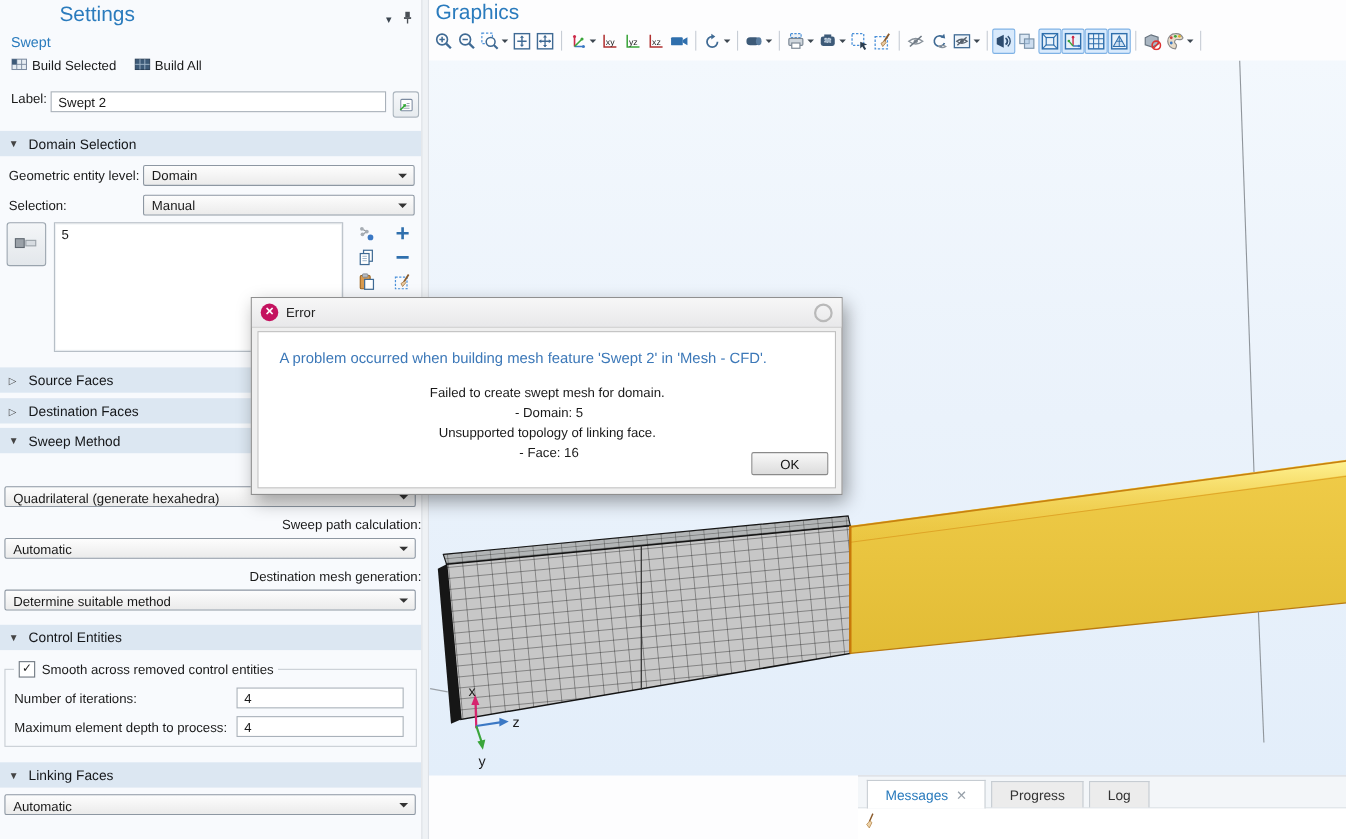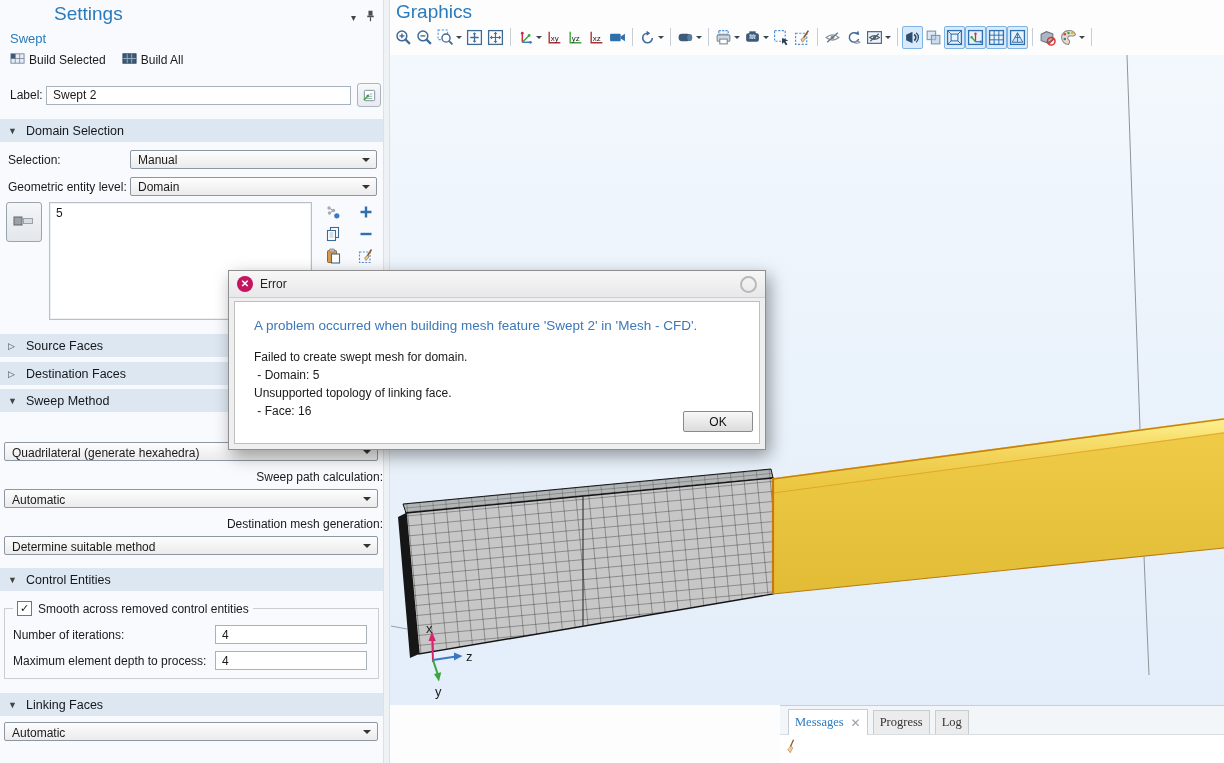--- a/index.html
+++ b/index.html
@@ -7,21 +7,21 @@
        font-family:"Liberation Sans",sans-serif;font-size:12px;color:#1a1a1a;}
   
   .settings{position:absolute;left:0;top:0;width:383px;height:763px;background:#f8fafd;overflow:hidden;}
   .s-head{display:flex;align-items:flex-start;padding:3px 6px 0 10px;margin-left:44px;}
   .s-title{flex:1;font-size:19px;color:#2a7bbd;}
   .s-headicons{display:flex;align-items:center;gap:8px;padding-top:6px;}
   .s-sub{padding:5px 0 0 10px;font-size:13px;color:#2a7bbd;}
   .buildrow{display:flex;gap:16px;padding:5px 0 0 10px;}
   .buildbtn{display:flex;align-items:center;gap:4px;cursor:default;}
   .buildbtn svg{width:15px;height:15px;}
-  .labelrow{display:flex;align-items:center;margin:14px 0 0 10px;}
+  .labelrow{display:flex;margin:14px 0 0 10px;}
   .labelrow .cap{width:36px;}
   .txtinput{height:19px;border:1px solid #a9b1ba;background:#fff;box-sizing:border-box;
             padding:0 6px;font-family:inherit;font-size:12px;display:flex;align-items:center;}
   .label-input{width:305px;margin-right:6px;}
   .sqbtn{width:22px;height:22px;border:1px solid #aab4bd;border-radius:3px;
          background:linear-gradient(#f6f8fa,#e7ebef);display:flex;align-items:center;justify-content:center;}
   .sqbtn svg{width:15px;height:15px;}
   .sec{height:23px;background:#dce7f2;display:flex;align-items:center;padding-left:8px;
        font-size:12.5px;color:#15171a;}
   .sec .arr{width:18px;font-size:9px;color:#444;}
@@ -64,39 +64,39 @@
   .dd{margin-left:2px;border:3.5px solid transparent;border-top-color:#3c4650;margin-top:4px;}
   .tb-sep{width:1px;height:18px;background:#c7cdd5;margin:0 4px;}
   .gview{position:absolute;left:0;top:55px;width:834px;height:650px;
          background:linear-gradient(180deg,#f3f8fd 0%,#eaf2fb 50%,#e3eefa 100%);}
   .gview svg{display:block;}
   
   .bottom{position:absolute;left:390px;top:705px;width:834px;height:58px;background:#fbfcfd;
           border-top:1px solid #c9ced4;box-sizing:border-box;}
   .tabs{display:flex;align-items:flex-end;height:29px;padding:3px 0 0 8px;background:#f3f6f9;
         border-bottom:1px solid #d8dde2;box-sizing:border-box;}
-  .tab{display:flex;align-items:center;gap:7px;height:24px;padding:0 6px;margin-right:5px;
-       background:#ececec;border:1px solid #c6ccd2;border-bottom:none;font-size:12.5px;color:#333;box-sizing:border-box;font-family:Liberation Serif, serif;}
+  .tab{display:flex;align-items:center;gap:7px;height:24px;padding:0 16px;margin-right:5px;
+       background:#ececec;border:1px solid #c6ccd2;border-bottom:none;font-size:12.5px;color:#333;box-sizing:border-box;}
   .tab.active{background:#fff;color:#2a7bbd;height:26px;margin-bottom:-1px;}
   .tab-close{color:#98a1aa;font-size:12px;line-height:1;}
   .tab-content{height:29px;background:#ffffff;padding:3px 0 0 5px;}
   .tab-content svg{width:13px;height:18px;}
   
   .dialog{position:absolute;left:228px;top:270px;width:536px;height:178px;background:#efefef;
           border:1px solid #8f8f8f;box-shadow:4px 6px 16px rgba(0,0,0,.38);z-index:40;}
   .dlg-title{height:26px;display:flex;align-items:center;padding:0 8px;
              background:linear-gradient(#f7f7f7,#e8e8ea);border-bottom:1px solid #cfcfcf;}
   .err-ic{width:16px;height:16px;border-radius:50%;background:#c4135f;color:#fff;display:flex;
           align-items:center;justify-content:center;font-size:10px;font-weight:bold;line-height:1;}
   .dlg-title .t{margin-left:7px;font-size:12px;color:#222;}
   .dlg-grip{margin-left:auto;width:13px;height:13px;border:2px solid #b9b9b9;border-radius:50%;}
   .dlg-body{position:absolute;left:5px;right:5px;top:30px;bottom:5px;background:#fff;
             border:1px solid #bfbfbf;padding:16px 18px 0 19px;box-sizing:border-box;}
   .dlg-heading{color:#3c78b8;font-size:13.5px;margin-bottom:15px;}
-  .dlg-line{font-size:12px;line-height:18px;white-space:pre-wrap;}
+  .dlg-line{font-size:12px;line-height:18px;white-space:pre-wrap;text-align:center;}
   .okbtn{position:absolute;right:6px;bottom:11px;width:70px;height:21px;
          background:linear-gradient(#f8f8f8,#dcdcdc);border:1px solid #8a8a8a;border-radius:2px;
          font-family:inherit;font-size:12px;color:#111;}
 </style>
 </head>
 <body>
 
 <div id="app">
 
   <div class="settings">
@@ -149,29 +149,29 @@
           </svg>
       </span>
     </div>
 
     <div class="sec" style="margin-top:12px;">
       <span class="arr">▼</span>
       <span>Domain Selection</span>
     </div>
 
     <div class="frow">
+      <span class="flab">Geometric entity level:</span>
+      <div class="combo narrow">
+        <span>Domain</span>
+      </div>
+    </div>
+    <div class="frow">
       <span class="flab">Selection:</span>
       <div class="combo narrow">
         <span>Manual</span>
-      </div>
-    </div>
-    <div class="frow">
-      <span class="flab">Geometric entity level:</span>
-      <div class="combo narrow">
-        <span>Domain</span>
       </div>
     </div>
 
     <div class="selwrap">
       <div class="activesel-btn">
         <span>
           <svg width="24" height="16" viewBox="0 0 22 16">
               <rect x="1" y="4" width="8" height="8" fill="#9aa1a8" stroke="#5f6770" stroke-width="1"></rect>
               <rect x="10.5" y="5.5" width="9" height="5" fill="#d7dce1" stroke="#9aa1a8" stroke-width="1"></rect>
             </svg>

